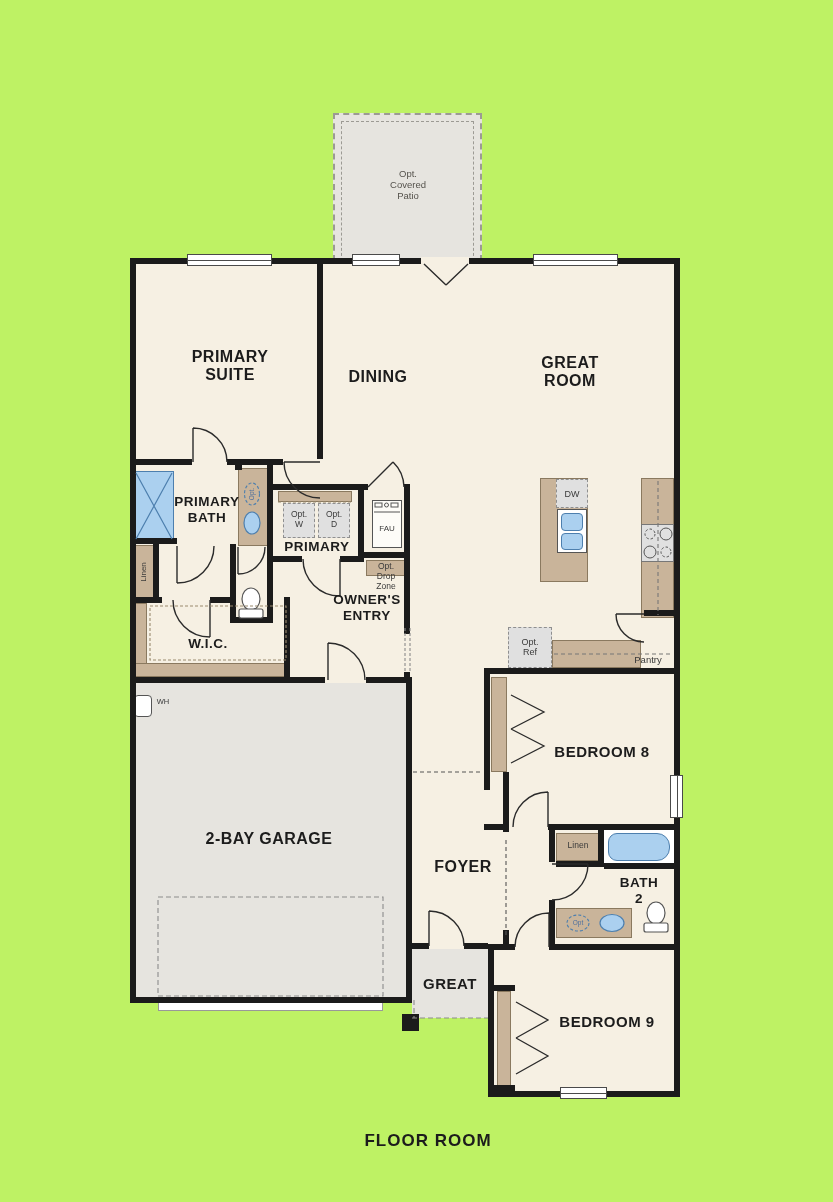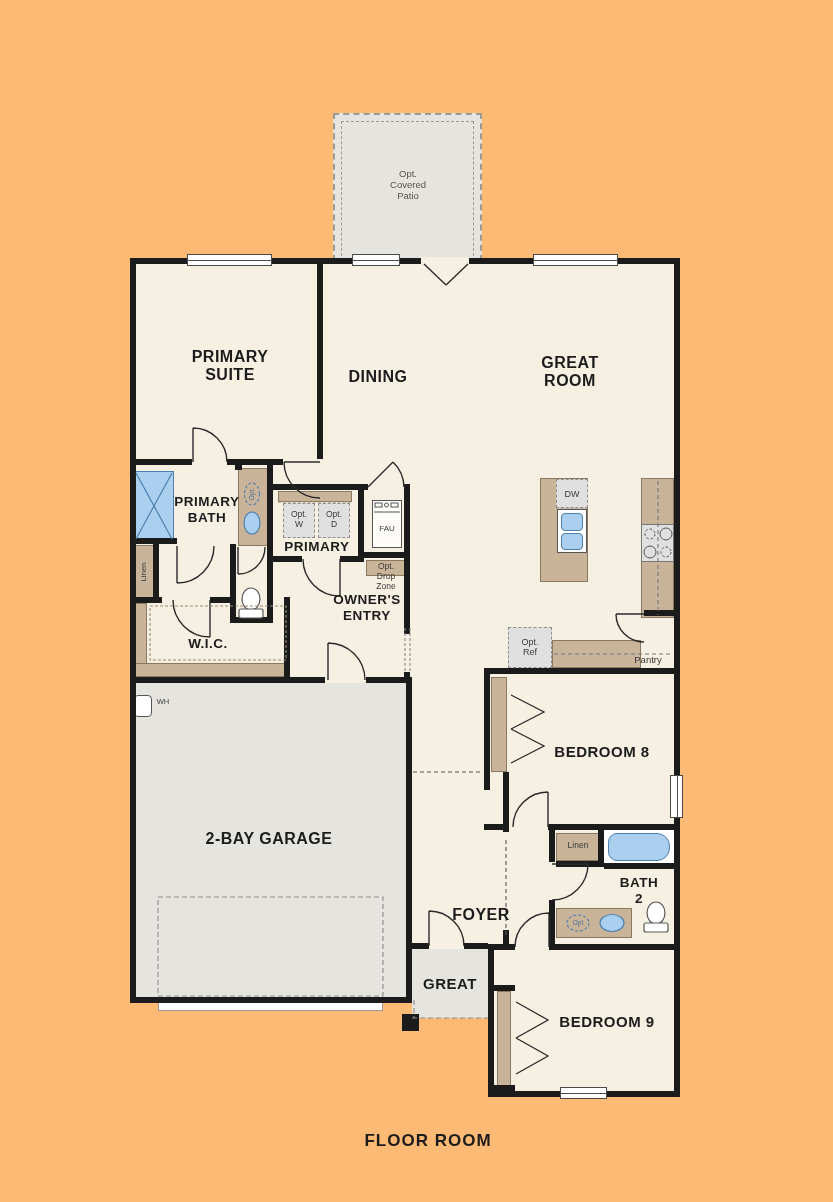--- a/index.html
+++ b/index.html
@@ -1,21 +1,21 @@
 <!DOCTYPE html>
 <html style="--wall: #1b1b1b; --floor: #f6f0e3; --concrete: #e6e4df; --cabinet: #c9b49a; --cabinet-border: #8a795f; --fixture-blue: #abd0ef; --fixture-blue-border: #4d7fae; --appliance-gray: #e0e0e0; --dash-gray: #9a9a9a; --text: #1c1c1c;"><head>
 <meta charset="utf-8">
 <style>
   :root{
     --wall:#1b1b1b; --floor:#f6f0e3; --concrete:#e6e4df; --cabinet:#c9b49a;
     --cabinet-border:#8a795f; --fixture-blue:#abd0ef; --fixture-blue-border:#4d7fae;
     --appliance-gray:#e0e0e0; --dash-gray:#9a9a9a; --text:#1c1c1c;
   }
   html,body{margin:0;padding:0;background:#fff;}
-  #plan{position:relative;width:833px;height:1202px;background:#fdba74;overflow:hidden;
+  #plan{position:relative;width:833px;height:1202px;background:#bef264;overflow:hidden;
         font-family:"Liberation Sans",sans-serif;color:var(--text);}
   .abs{position:absolute;}
   .floor{position:absolute;background:var(--floor);}
   .conc{position:absolute;background:var(--concrete);}
   .w{position:absolute;background:var(--wall);}
   .tan{position:absolute;background:var(--cabinet);border:1px solid var(--cabinet-border);box-sizing:border-box;}
   .gbox{position:absolute;background:var(--appliance-gray);border:1px dashed #8f8f8f;box-sizing:border-box;}
   .label{position:absolute;transform:translate(-50%,-50%);white-space:pre-line;text-align:center;
          font-weight:bold;letter-spacing:.5px;line-height:1.15;color:var(--text);}
   .small{font-weight:normal;letter-spacing:0;color:#3a3a3a;}
@@ -193,21 +193,21 @@
   <div class="label" style="left:378px;top:377px;font-size:16px;">DINING</div>
   <div class="label" style="left:570px;top:372px;font-size:16px;">GREAT
 ROOM</div>
   <div class="label" style="left:207px;top:510px;font-size:13.5px;">PRIMARY
 BATH</div>
   <div class="label" style="left:317px;top:547px;font-size:13.5px;">PRIMARY</div>
   <div class="label" style="left:367px;top:608px;font-size:13.5px;">OWNER'S
 ENTRY</div>
   <div class="label" style="left:208px;top:644px;font-size:13.5px;">W.I.C.</div>
   <div class="label" style="left:269px;top:839px;font-size:16px;">2-BAY GARAGE</div>
-  <div class="label" style="left:481px;top:867px;font-size:16px;margin-top:48px;">FOYER</div>
+  <div class="label" style="left:463px;top:867px;font-size:16px;">FOYER</div>
   <div class="label" style="left:602px;top:752px;font-size:15px;">BEDROOM 8</div>
   <div class="label small" style="left:648px;top:660px;font-size:9.5px;">Pantry</div>
   <div class="label" style="left:639px;top:891px;font-size:13.5px;">BATH
 2</div>
   <div class="label" style="left:607px;top:1022px;font-size:15px;">BEDROOM 9</div>
   <div class="label" style="left:450px;top:984px;font-size:15px;">GREAT</div>
 
   <div class="label small" style="left:299px;top:520px;font-size:8.5px;">Opt.
 W</div>
   <div class="label small" style="left:334px;top:520px;font-size:8.5px;">Opt.

